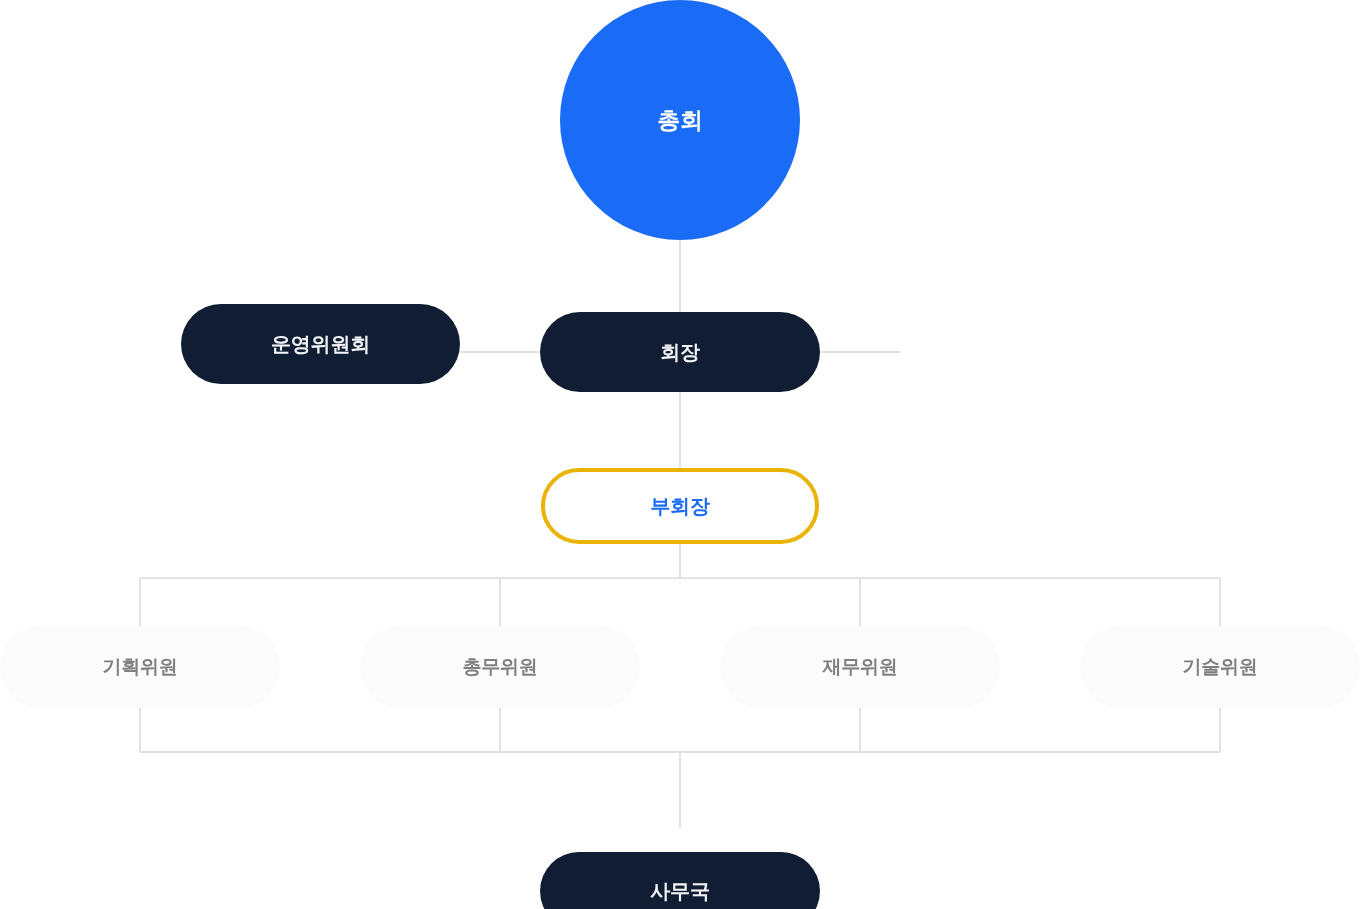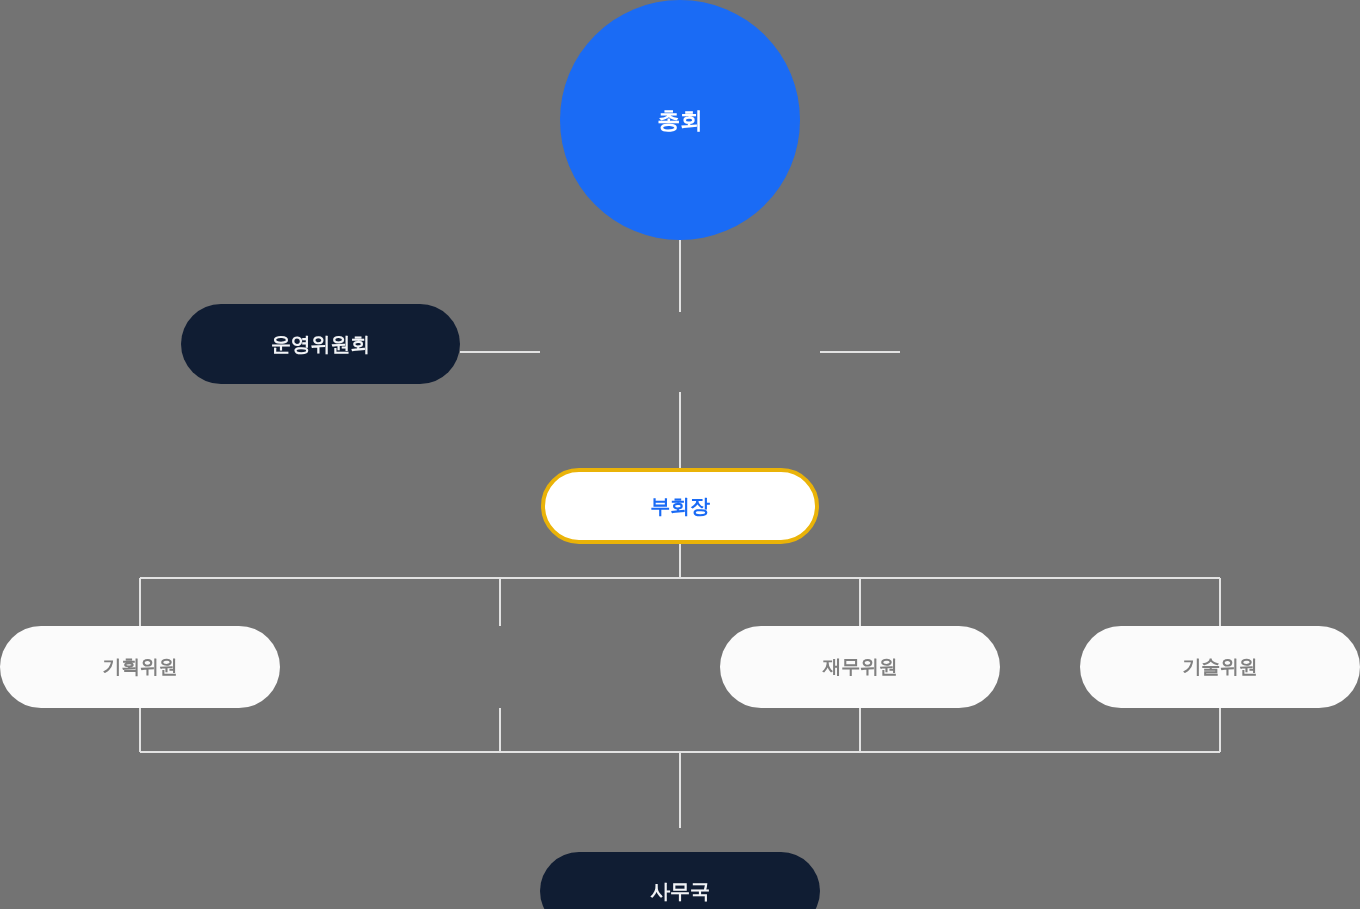--- a/index.html
+++ b/index.html
@@ -4,21 +4,21 @@
 <style>
   html, body {
     margin: 0;
     padding: 0;
     background: #000000;
   }
   #stage {
     position: relative;
     width: 1360px;
     height: 909px;
-    background: #737373;
+    background: #ffffff;
     font-family: "Liberation Sans", "DejaVu Sans", sans-serif;
     overflow: hidden;
   }
 
   
   #lines {
     position: absolute;
     left: 0; top: 0;
     width: 1360px;
     height: 909px;
@@ -106,30 +106,36 @@
   </svg>
 
   <div class="node node-circle" style="left:560px; top:0px; width:240px; height:240px;">
     <span>총회</span>
   </div>
 
   <div class="node node-dark" style="left:181px; top:304px; width:279px; height:80px;">
     <span>운영위원회</span>
   </div>
 
+  <div class="node node-dark" style="left:540px; top:312px; width:280px; height:80px;">
+    <span>회장</span>
+  </div>
 
 
   <div class="node node-outline" style="left:541px; top:468px; width:278px; height:76px;">
     <span>부회장</span>
   </div>
 
   <div class="node node-light" style="left:0px; top:626px; width:280px; height:82px;">
     <span>기획위원</span>
   </div>
 
+  <div class="node node-light" style="left:360px; top:626px; width:280px; height:82px;">
+    <span>총무위원</span>
+  </div>
 
   <div class="node node-light" style="left:1080px; top:626px; width:280px; height:82px;">
     <span>기술위원</span>
   </div>
 
   <div class="node node-light" style="left:720px; top:626px; width:280px; height:82px;">
     <span>재무위원</span>
   </div>
 
   <div class="node node-dark" style="left:540px; top:852px; width:280px; height:78px;">

